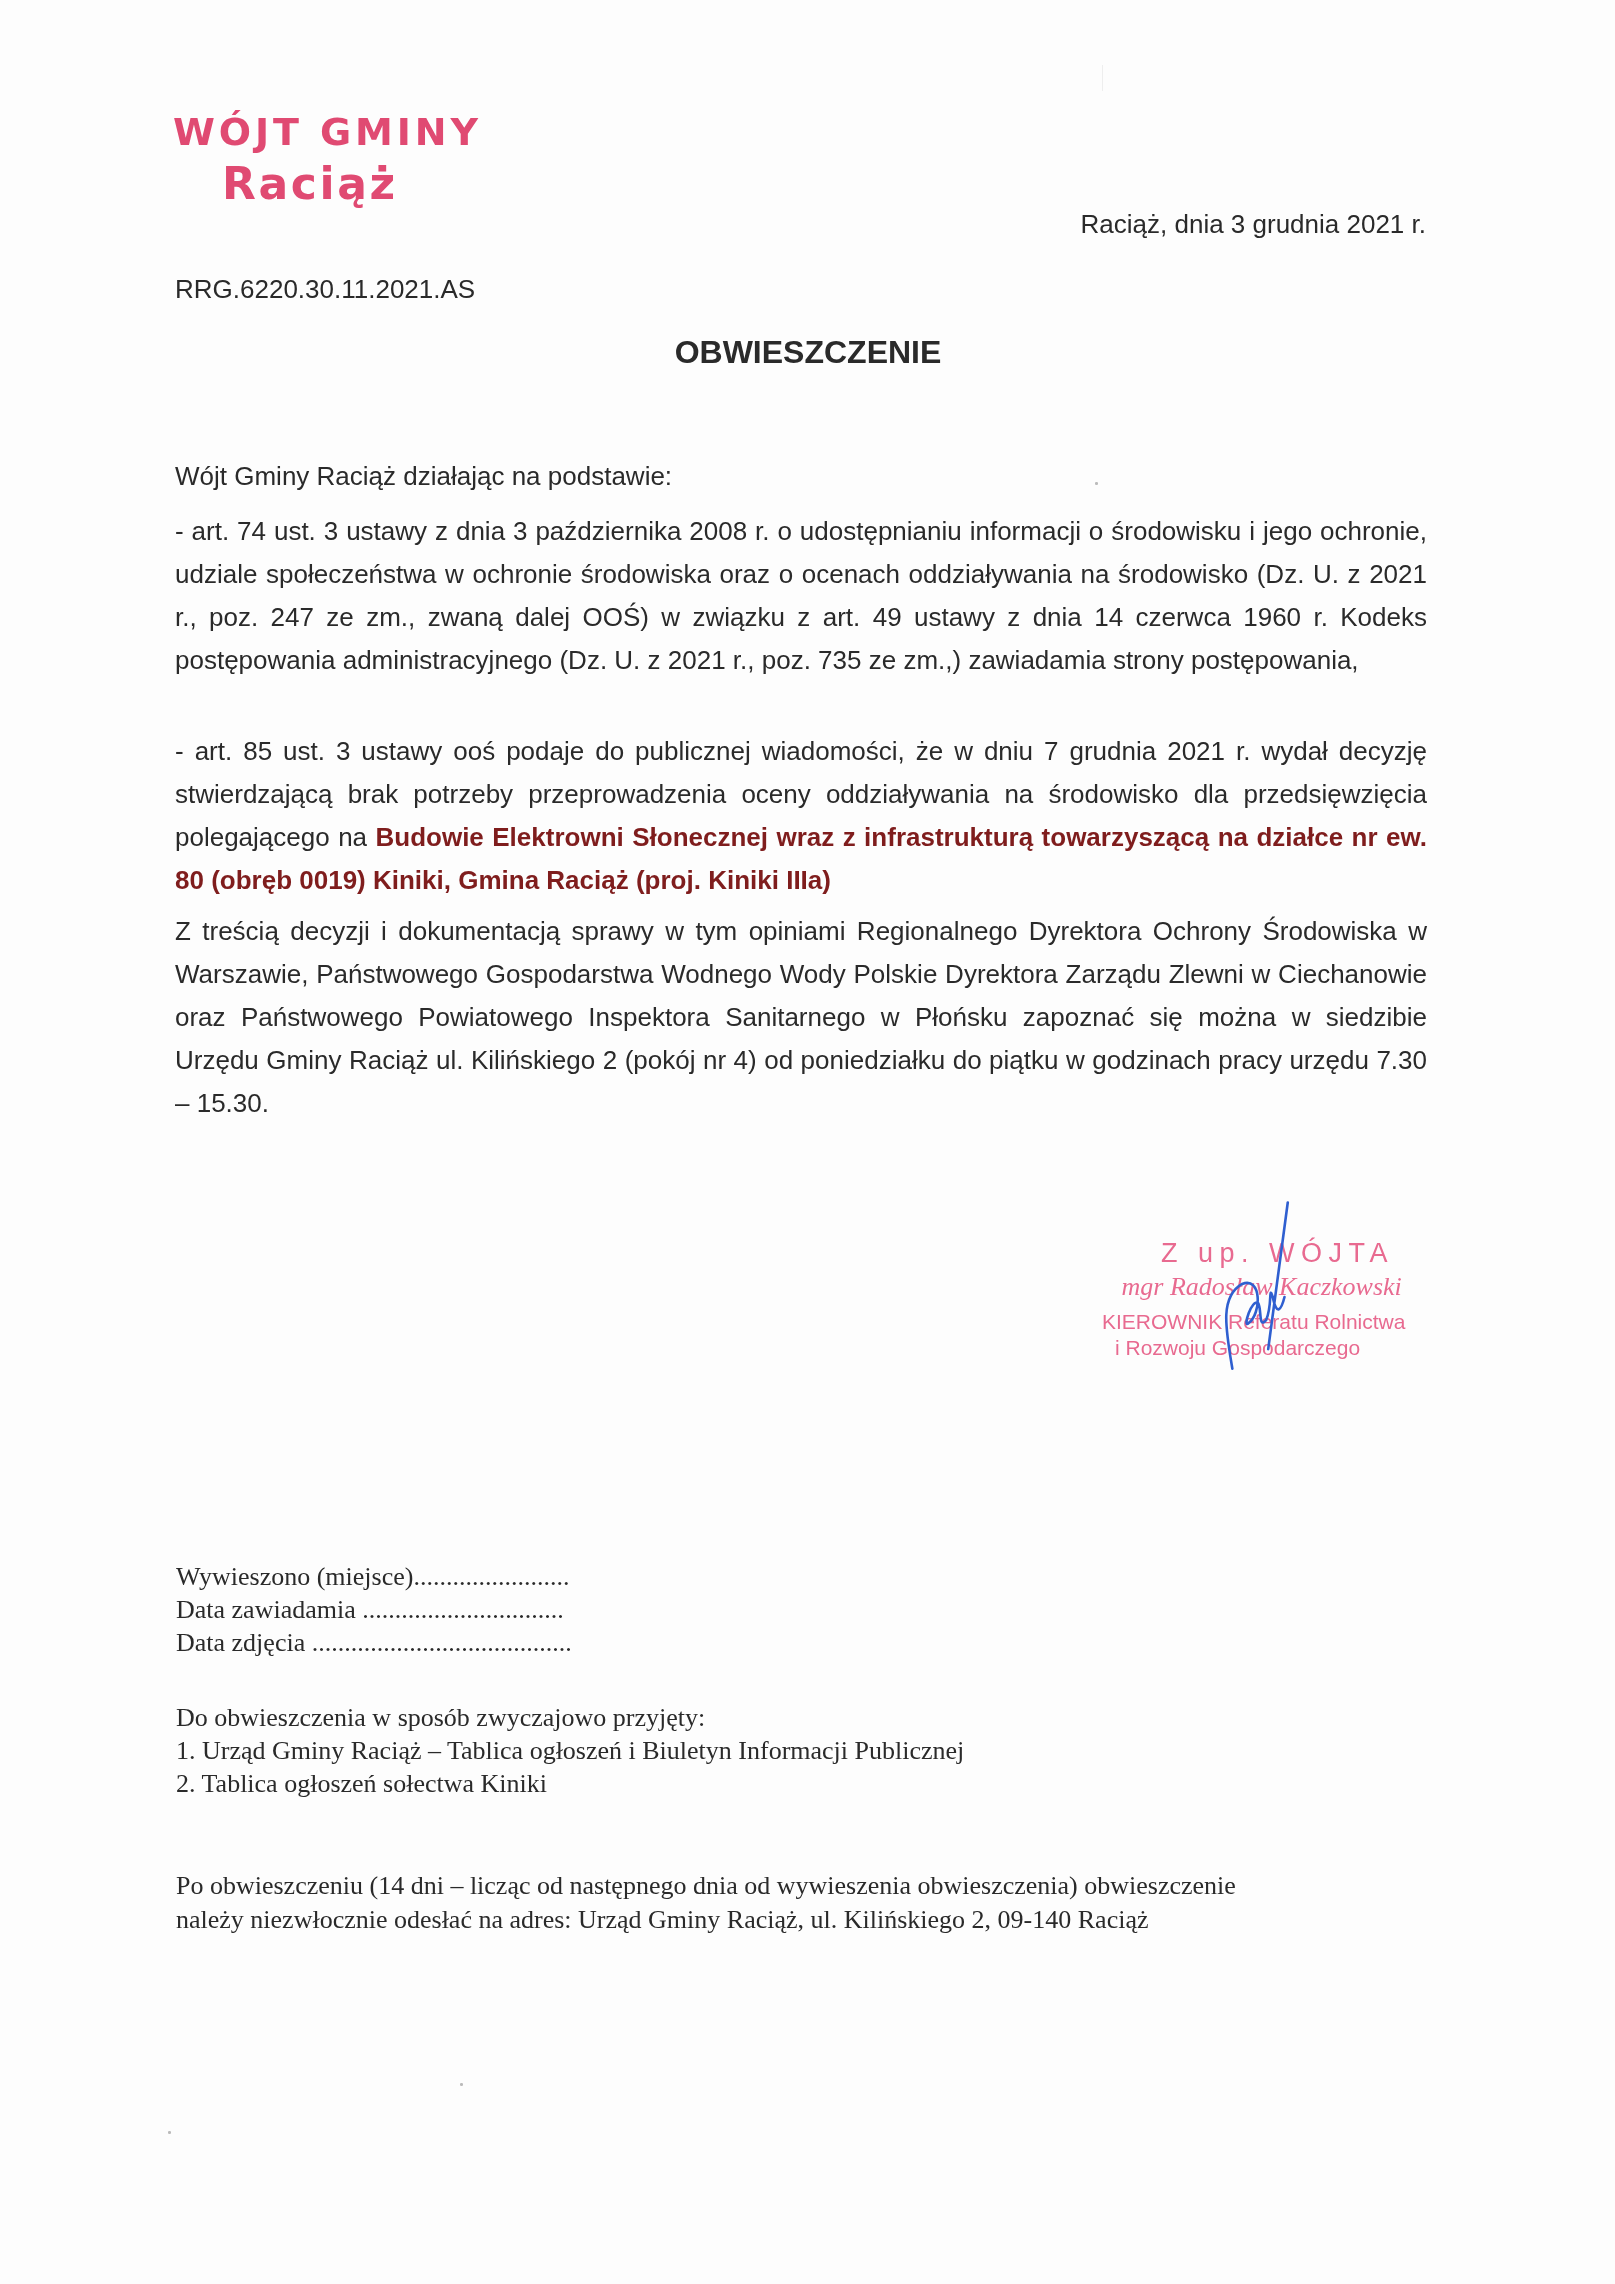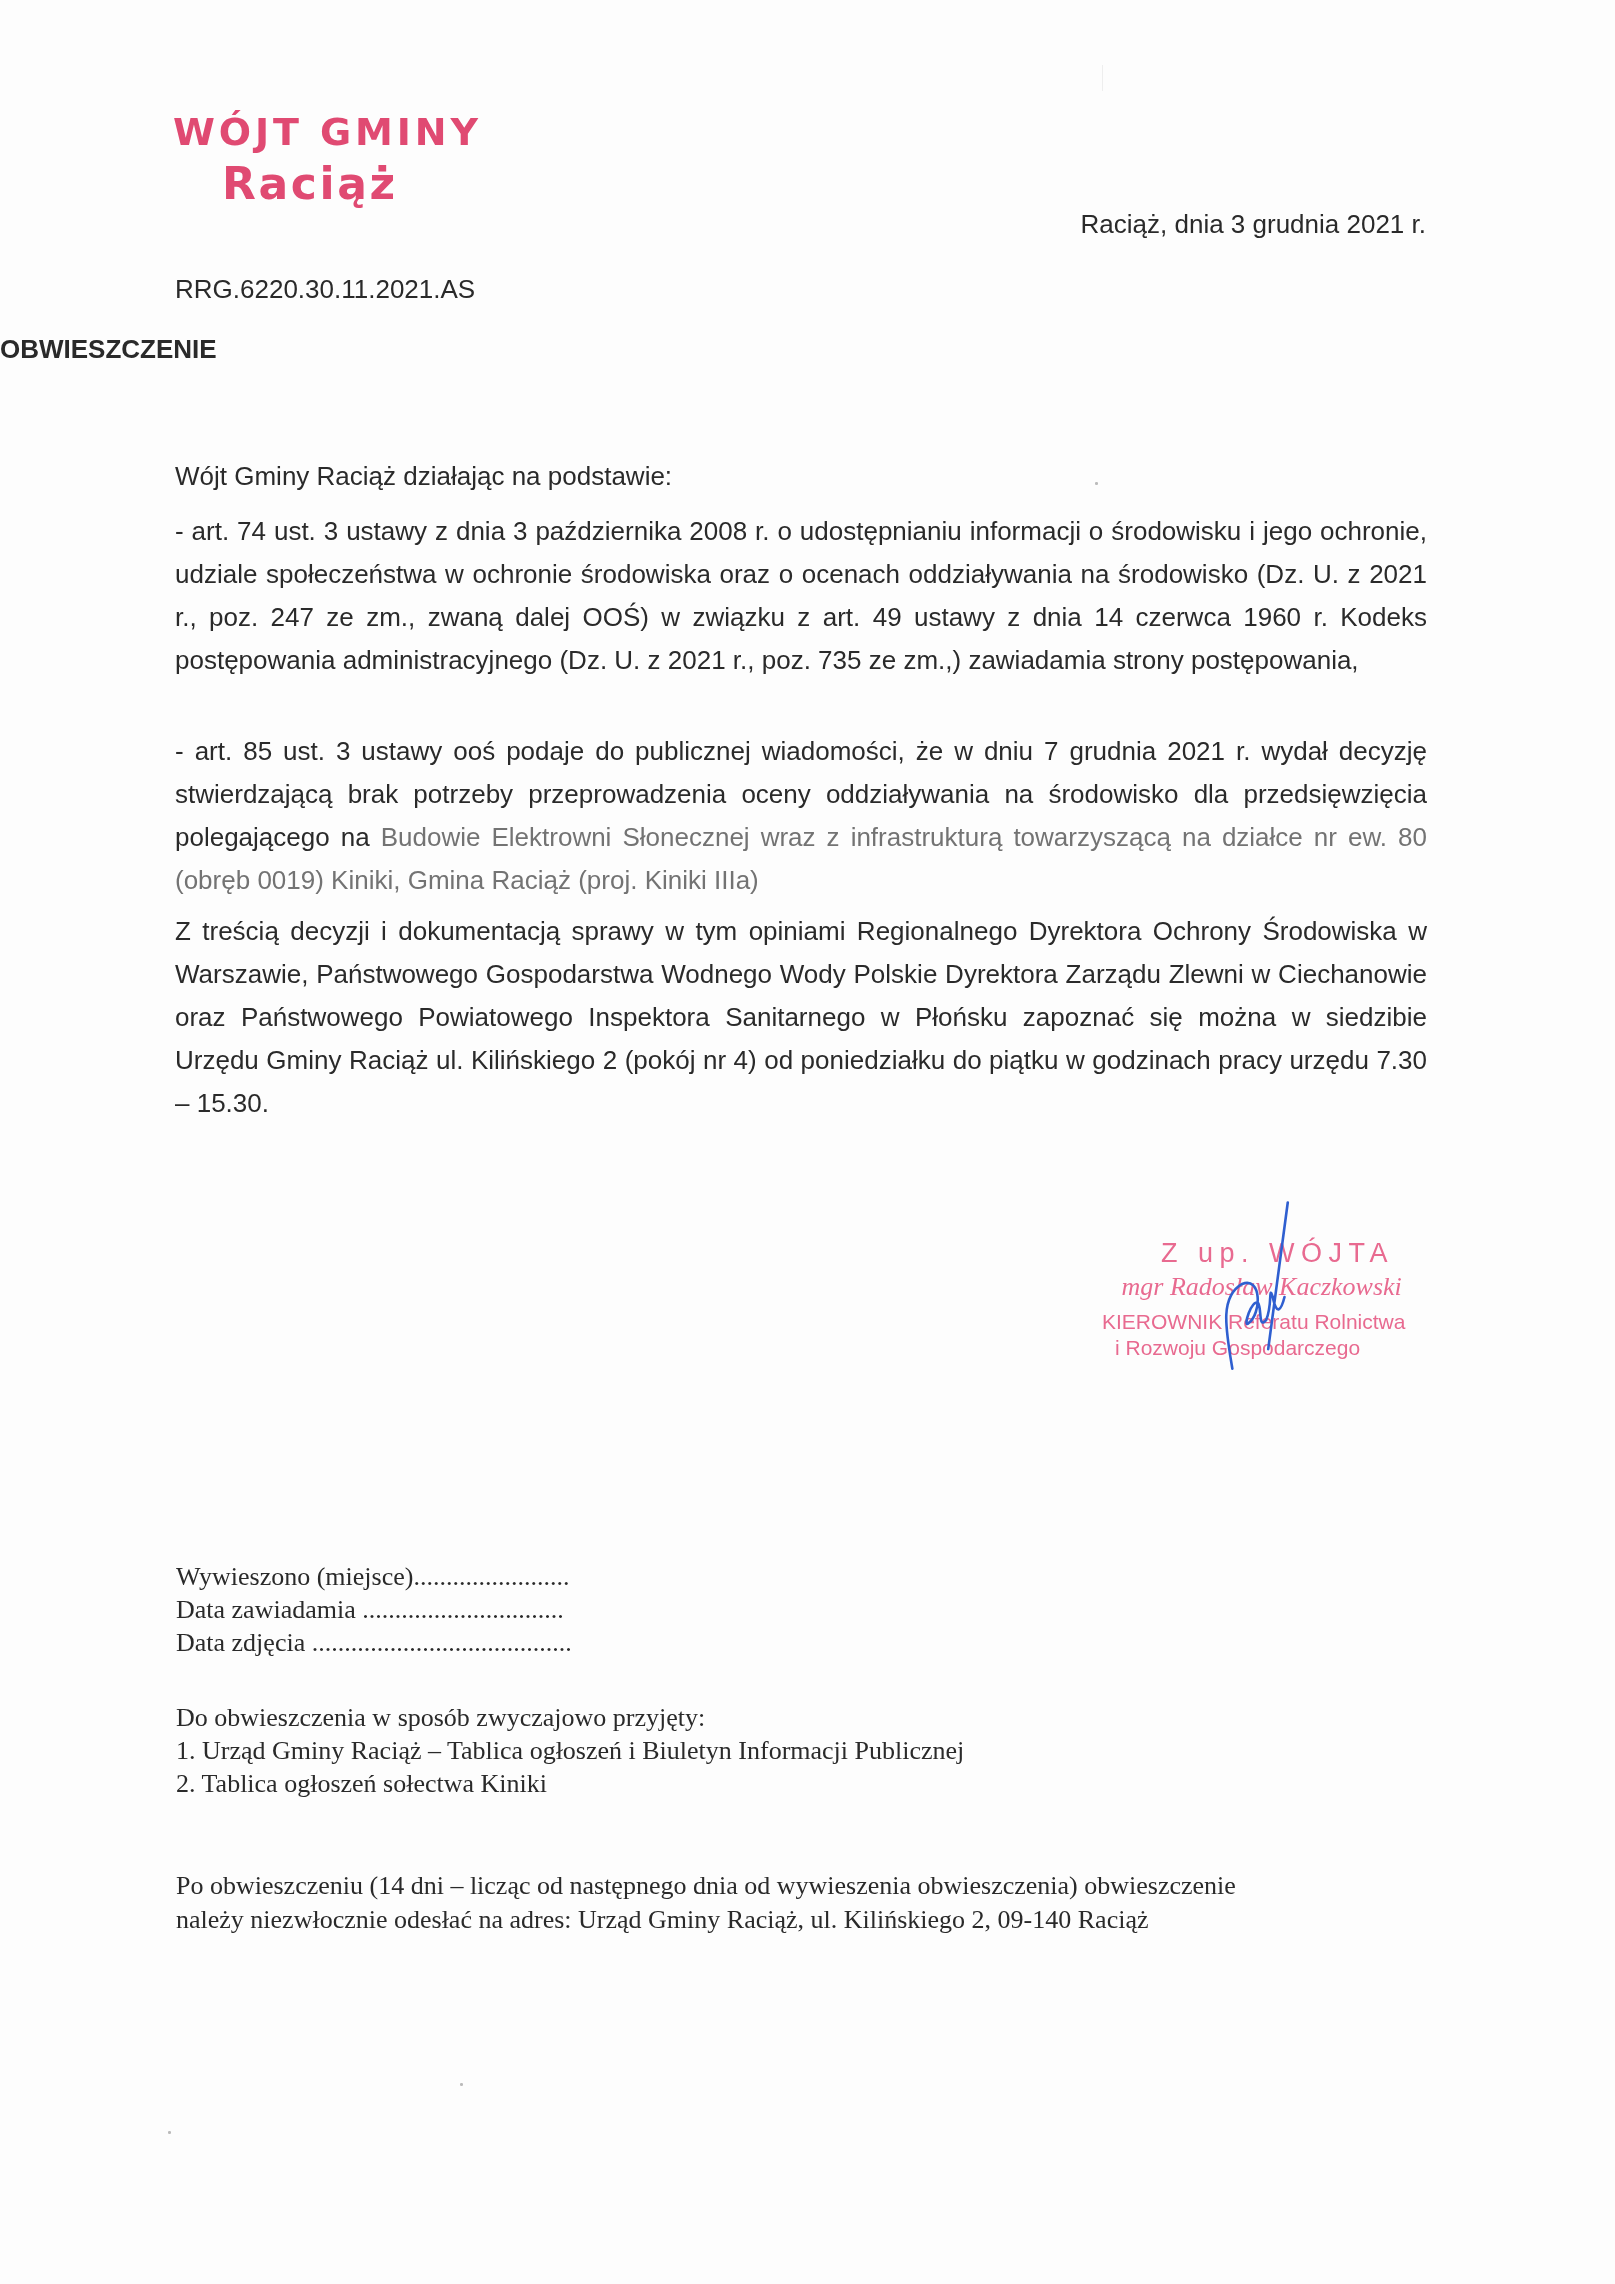--- a/index.html
+++ b/index.html
@@ -7,29 +7,29 @@
   .page { position: absolute; left: 0; top: 0; width: 1616px; height: 2284px; background: #fdfdfd; }
   .sans { font-family: "Liberation Sans", "DejaVu Sans", sans-serif; color: #2a2a2a; }
   .serif { font-family: "Liberation Serif", "DejaVu Serif", serif; color: #2a2a2a; }
 
   .stamp { position: absolute; font-family: "DejaVu Sans", sans-serif; color: #e04a72; font-weight: bold; letter-spacing: 3.9px; text-align: right; }
   .stamp-l1 { left: 173px; top: 110px; font-size: 38px; }
   .stamp-l2 { left: 222px; top: 158px; font-size: 44px; letter-spacing: 2.6px; }
 
   .date-line { position: absolute; right: 190px; top: 209px; font-size: 26px; }
   .ref { position: absolute; left: 175px; top: 274px; font-size: 26px; text-align: right; }
-  .title { position: absolute; left: 0; width: 1616px; top: 334px; text-align: left; font-size: 26px; font-weight: bold; }
+  .title { position: absolute; left: 0; width: 1616px; top: 334px; text-align: center; font-size: 32px; font-weight: bold; }
 
   .body-block { position: absolute; left: 175px; width: 1252px; font-size: 26px; line-height: 43px; }
   .body-block p { margin: 0; text-align: justify; }
   .intro { top: 455px; }
   .para1 { top: 510px; }
   .para2 { top: 730px; }
   .para3 { top: 910px; }
-  b { font-weight: normal; color: #737373; }
+  b { font-weight: bold; color: #7f1d1d; }
 
   .signature { position: absolute; left: 1102px; top: 1199px; width: 365px; height: 183px; }
   .sig-line { position: absolute; color: #e86a90; white-space: nowrap; }
   .sig-l1 { left: 59px; top: 39px; font-family: "Liberation Sans", sans-serif; font-size: 27px; letter-spacing: 6.5px; }
   .sig-l2 { left: 19.6px; top: 73px; font-family: "Liberation Serif", serif; font-style: italic; font-size: 26px; }
   .sig-l3 { left: 0; top: 111px; font-family: "Liberation Sans", sans-serif; font-size: 21px; }
   .sig-l4 { left: 13px; top: 137px; font-family: "Liberation Sans", sans-serif; font-size: 21px; }
   .sig-scribble { position: absolute; left: 0; top: 0; width: 365px; height: 196px; }
 
   .posting { position: absolute; left: 176px; top: 1560px; font-size: 26px; line-height: 33px; }

